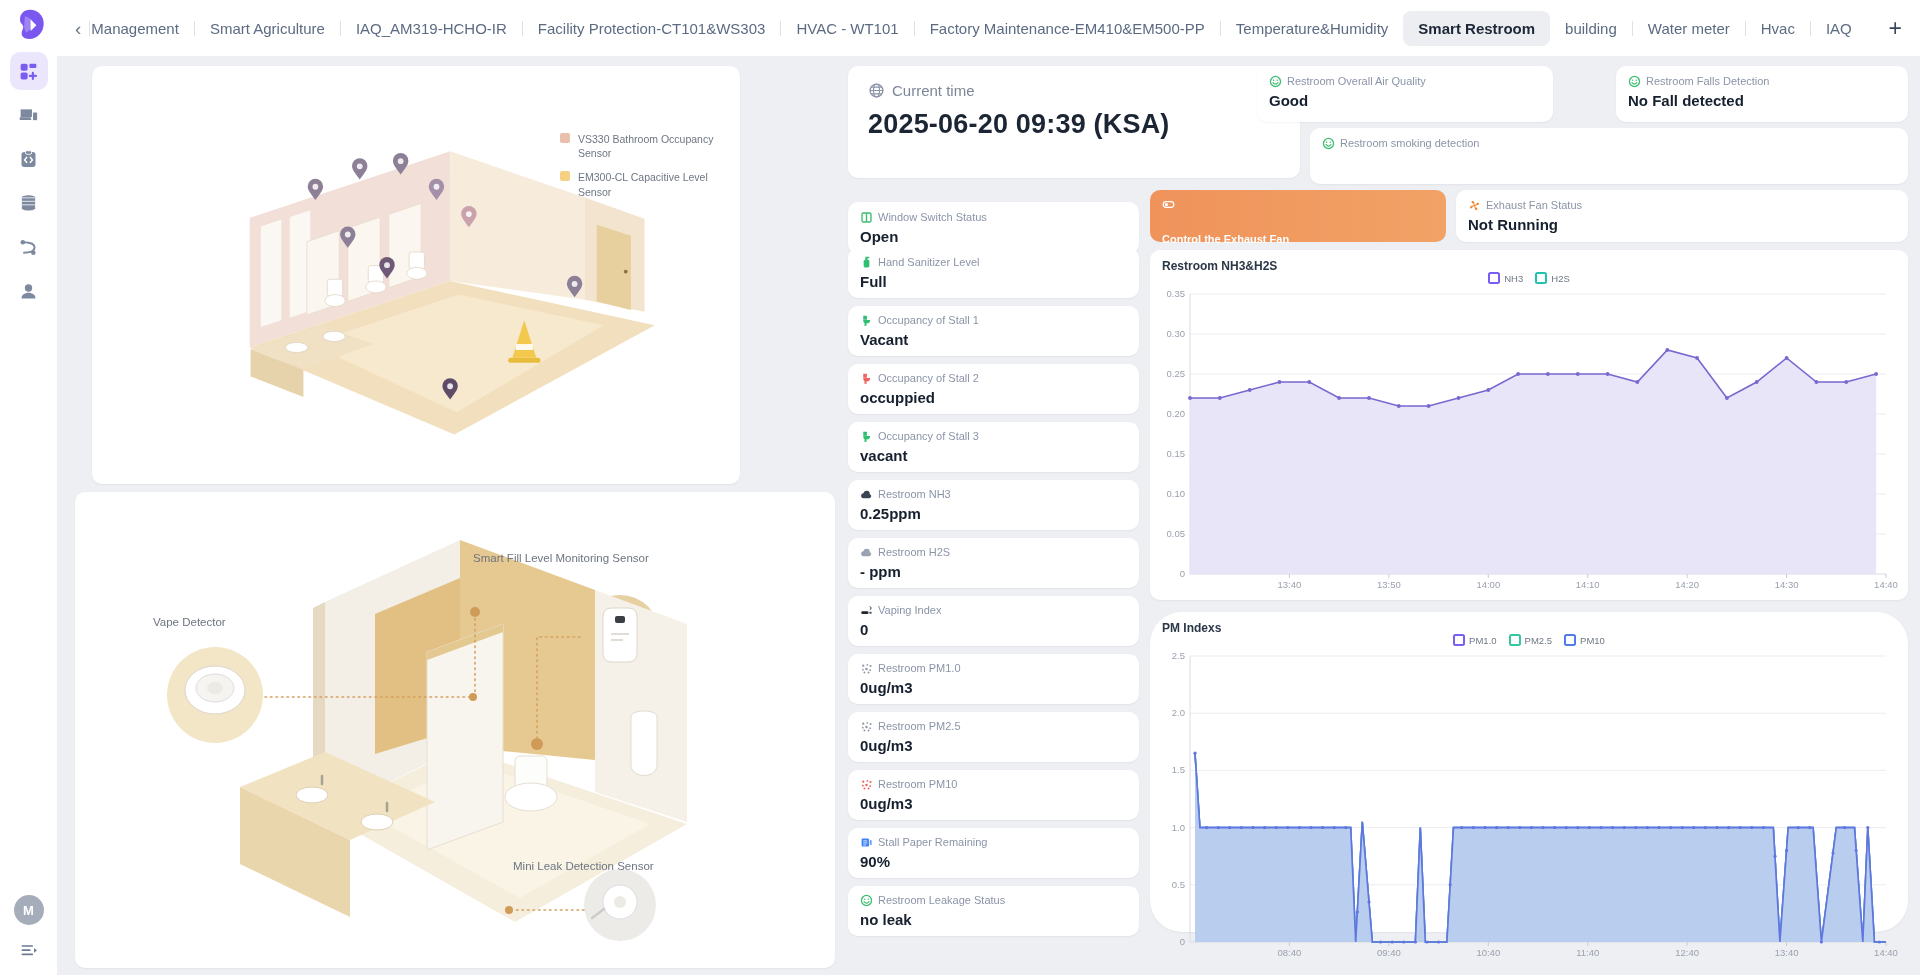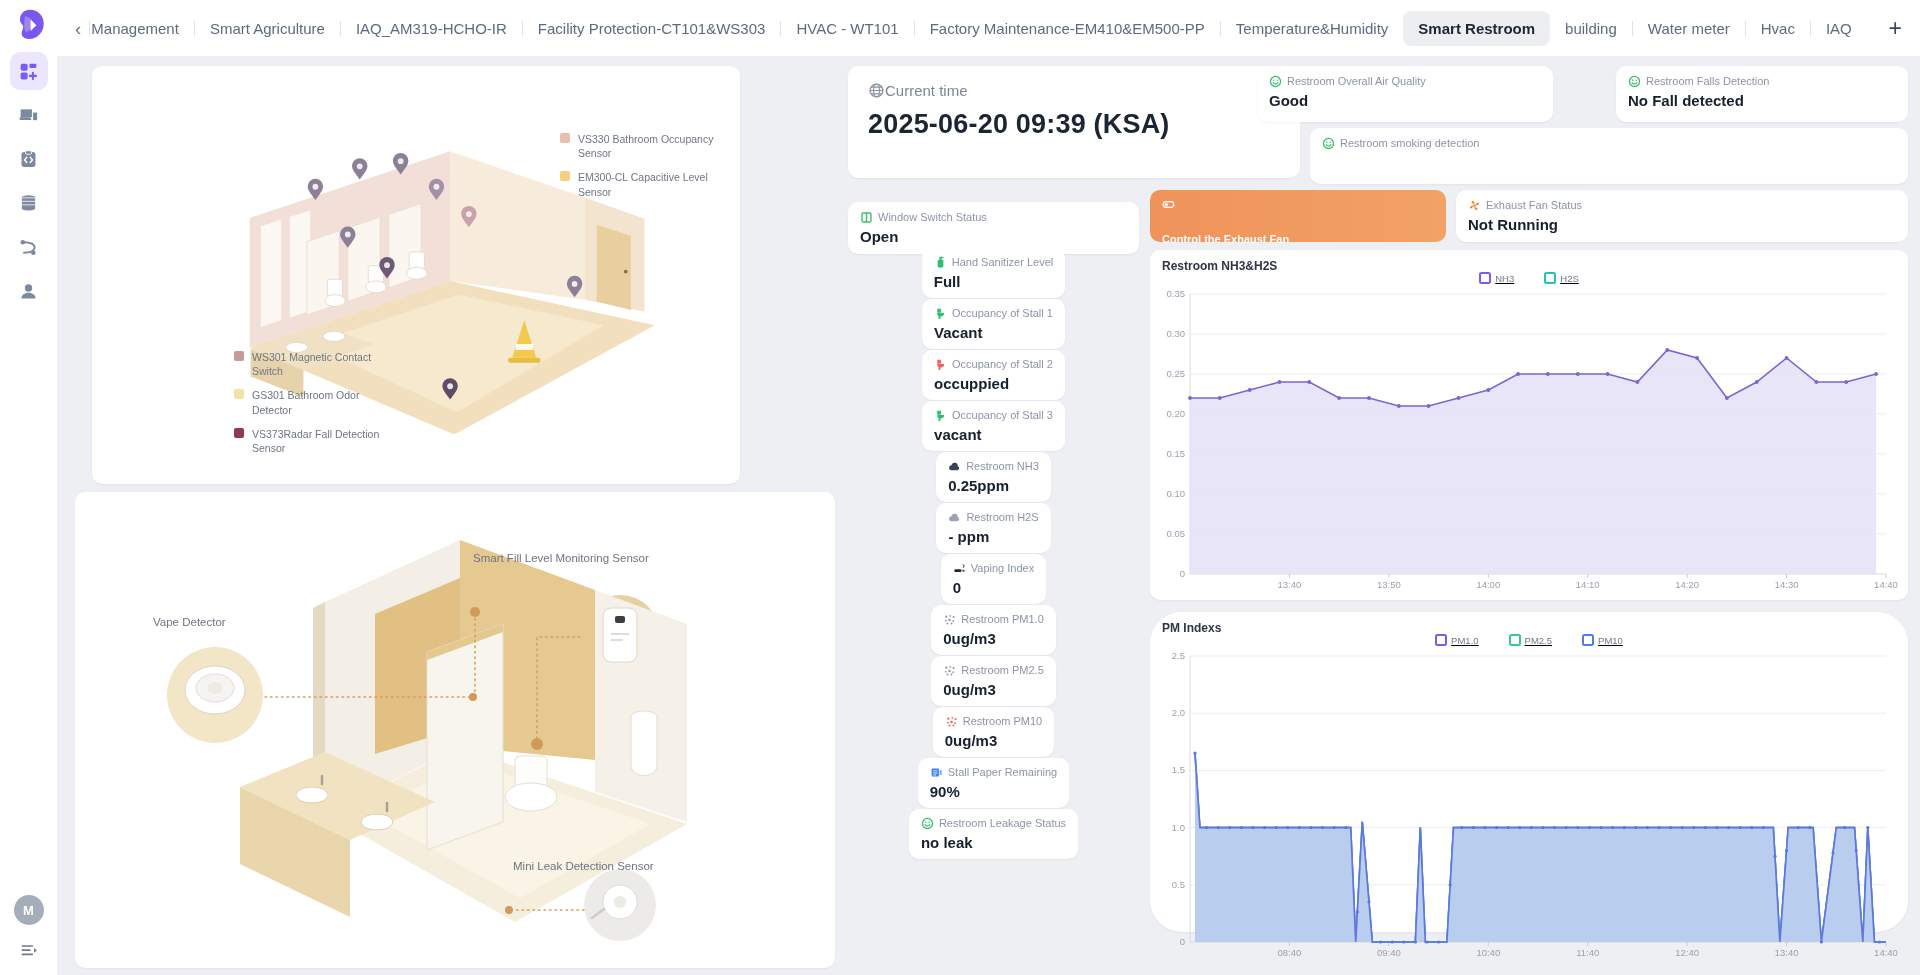--- a/index.html
+++ b/index.html
@@ -42,31 +42,31 @@
   .control-card{position:absolute;left:1150px;top:190px;width:296px;height:52px;border-radius:10px;border:none;
                 background:linear-gradient(90deg,#ef935b,#f2a266);padding:8px 12px;box-sizing:border-box;
                 text-align:left;cursor:pointer;display:block;}
   .control-card .ticon{color:#fff;}
   .control-label{font-size:11px;font-weight:700;color:#fff;margin-top:19px;font-family:"Liberation Sans",sans-serif;}
   .stat{padding:9px 12px;}
   .tlabel{font-size:11px;color:#8b94a7;display:flex;align-items:center;gap:5px;line-height:1.2;}
   .tvalue{font-size:15px;font-weight:700;color:#16202e;margin-top:4px;}
   .ticon{width:13px;height:13px;display:inline-block;flex:none;}
   .ticon svg{width:100%;height:100%;display:block;}
-  .time-label{font-size:15px;color:#7d8797;display:flex;align-items:center;}
+  .time-label{font-size:15px;color:#7d8797;display:flex;align-items:center;gap:7px;}
   .time-label .ticon{width:17px;height:17px;}
   .time-value{font-size:27px;font-weight:700;color:#1b2534;margin-top:10px;letter-spacing:.2px;}
-  #tiles{position:absolute;left:848px;top:248px;width:291px;display:flex;flex-direction:column;gap:1px;align-items:center;}
+  #tiles{position:absolute;left:848px;top:248px;width:291px;display:flex;flex-direction:column;gap:8px;}
   .tile{background:#fff;border-radius:10px;height:50px;padding:8px 12px;box-sizing:border-box;
         box-shadow:0 1px 2px rgba(16,24,40,.05);}
   
   .chart1{left:1150px;top:250px;width:758px;height:350px;}
   .chart2{left:1150px;top:612px;width:758px;height:320px;border-radius:32px;}
   .chart-title{position:absolute;top:9px;left:12px;font-size:12px;font-weight:700;color:#2b3646;}
-  .chart-legend{position:absolute;top:22px;left:0;right:0;display:flex;justify-content:center;gap:30px;text-decoration:underline;}
+  .chart-legend{position:absolute;top:22px;left:0;right:0;display:flex;justify-content:center;gap:12px;}
   .cleg{display:flex;align-items:center;gap:4px;font-size:9.5px;color:#6f7786;cursor:pointer;}
   .cleg .sw{width:8px;height:8px;border-radius:2.5px;background:#fff;border:2px solid #999;}
   .plot{position:absolute;left:8px;right:8px;top:38px;bottom:6px;}
   .plot svg text{font-size:9.5px;fill:#9aa1ad;font-family:"Liberation Sans",sans-serif;}
   
   .il-legend{position:absolute;display:flex;flex-direction:column;}
   .il-legend-right{left:468px;top:66px;gap:10px;}
   .il-legend-left{left:142px;top:284px;gap:10px;width:160px;}
   .il-item{display:flex;gap:8px;font-size:10.5px;color:#6e7683;line-height:1.35;align-items:flex-start;}
   .il-sw{width:10px;height:10px;border-radius:2px;flex:none;margin-top:1px;}
@@ -256,34 +256,20 @@
       </g>
     </svg>
     <div class="il-legend il-legend-right" id="illus1-legend-right">
         <div class="il-item">
           <span class="il-sw" style="background: rgb(233, 191, 174);"></span>
           <span>VS330 Bathroom Occupancy Sensor</span>
         </div>
         <div class="il-item">
           <span class="il-sw" style="background: rgb(245, 207, 130);"></span>
           <span>EM300-CL Capacitive Level Sensor</span>
-        </div>
-      </div>
-    <div class="il-legend il-legend-left" id="illus1-legend-left">
-        <div class="il-item">
-          <span class="il-sw" style="background: rgb(196, 155, 151);"></span>
-          <span>WS301 Magnetic Contact Switch</span>
-        </div>
-        <div class="il-item">
-          <span class="il-sw" style="background: rgb(239, 227, 171);"></span>
-          <span>GS301 Bathroom Odor Detector</span>
-        </div>
-        <div class="il-item">
-          <span class="il-sw" style="background: rgb(142, 59, 82);"></span>
-          <span>VS373Radar Fall Detection Sensor</span>
         </div>
       </div>
   </section>
 
   <section class="card illus2">
     <svg class="artsvg" viewBox="0 0 760 476">
 
       <circle cx="140" cy="203" r="48" fill="#f2e6c6"></circle>
       <circle cx="545" cy="143" r="40" fill="#e6d0a2"></circle>
       <circle cx="545" cy="413" r="36" fill="#edebe7"></circle>

